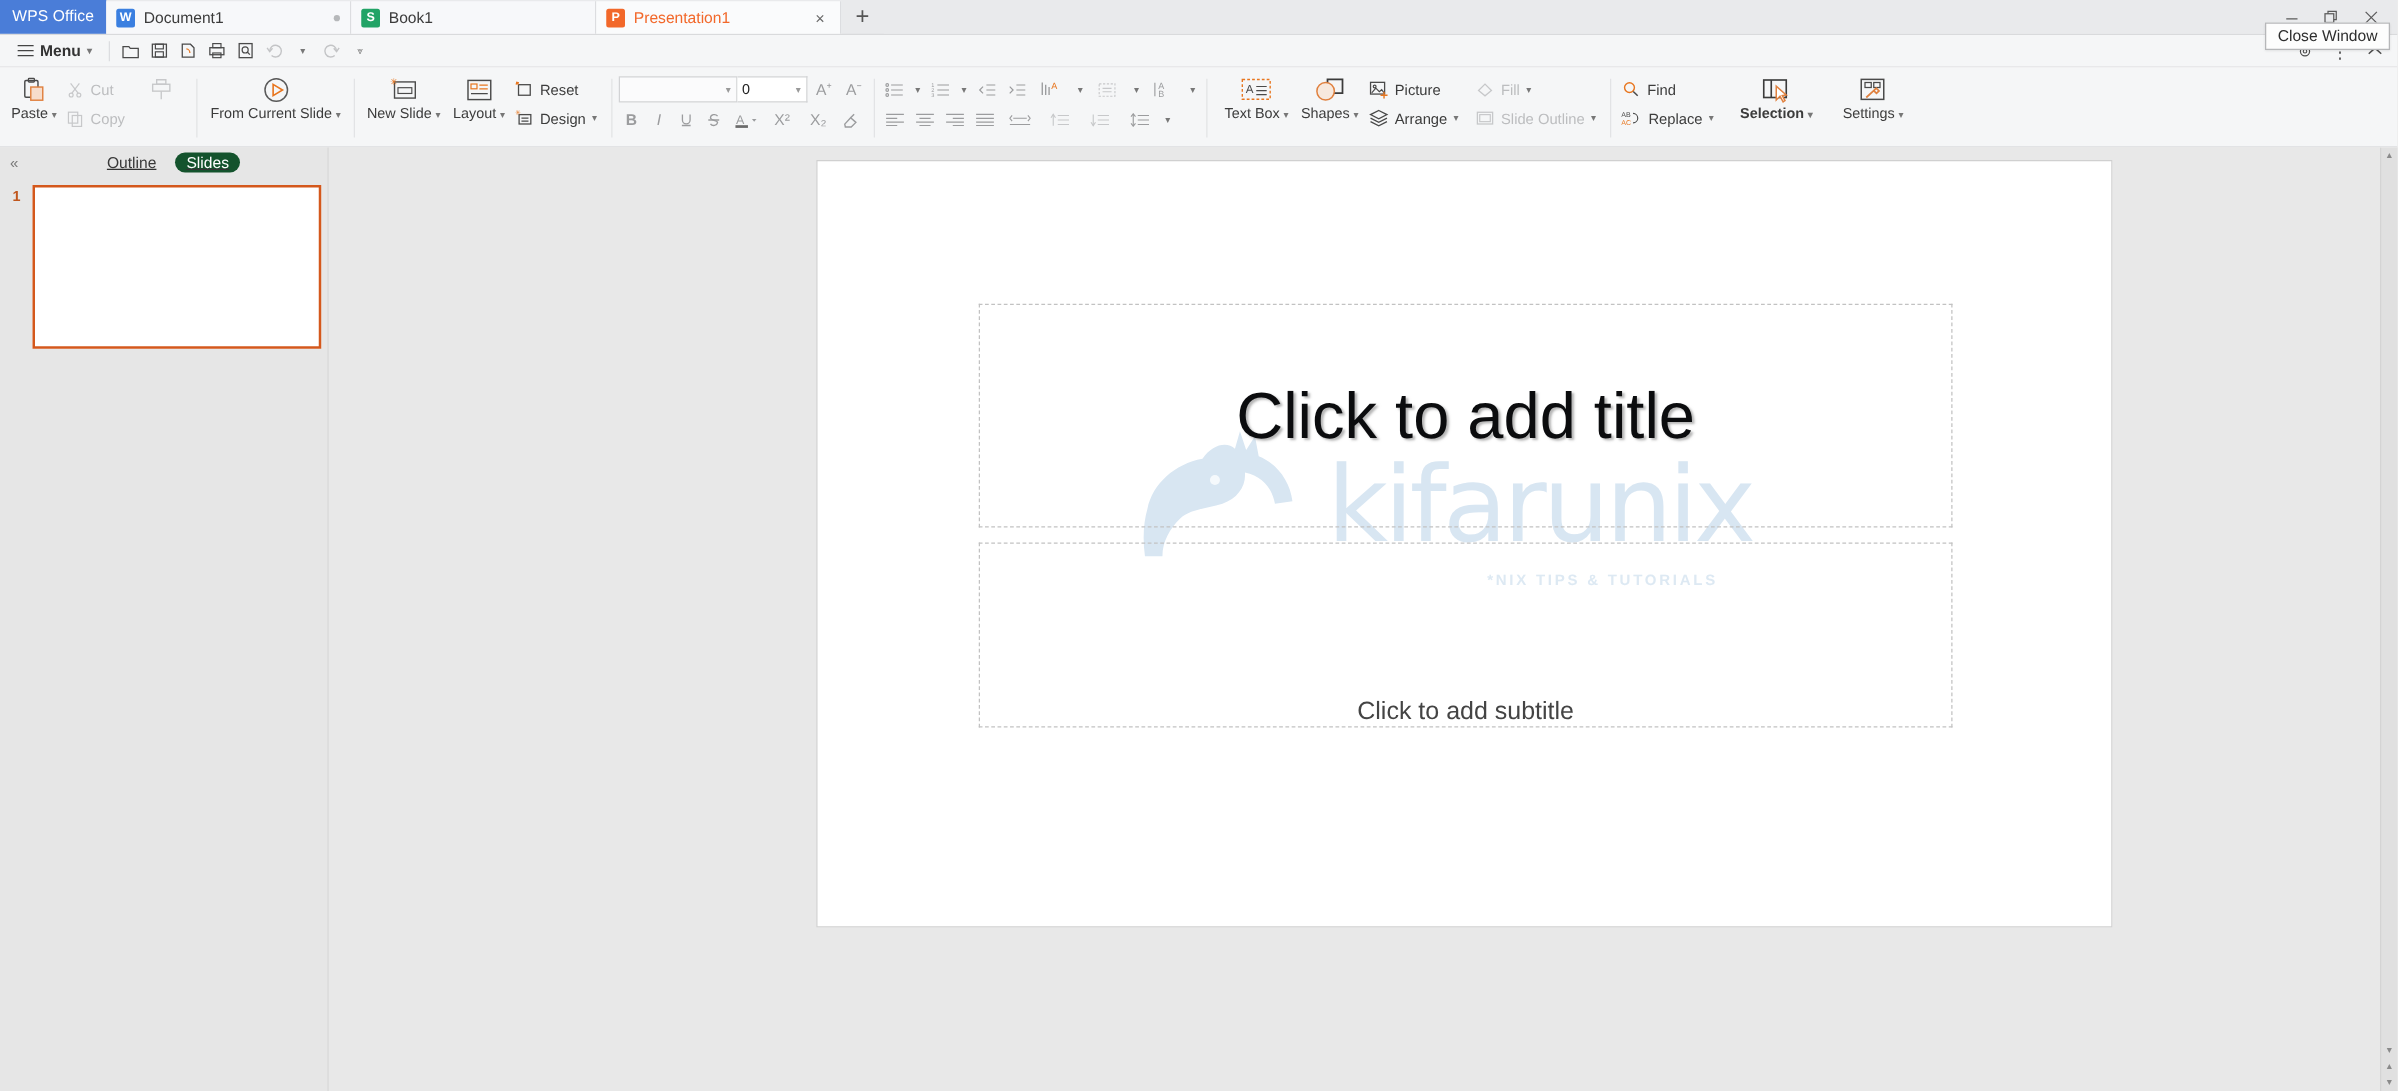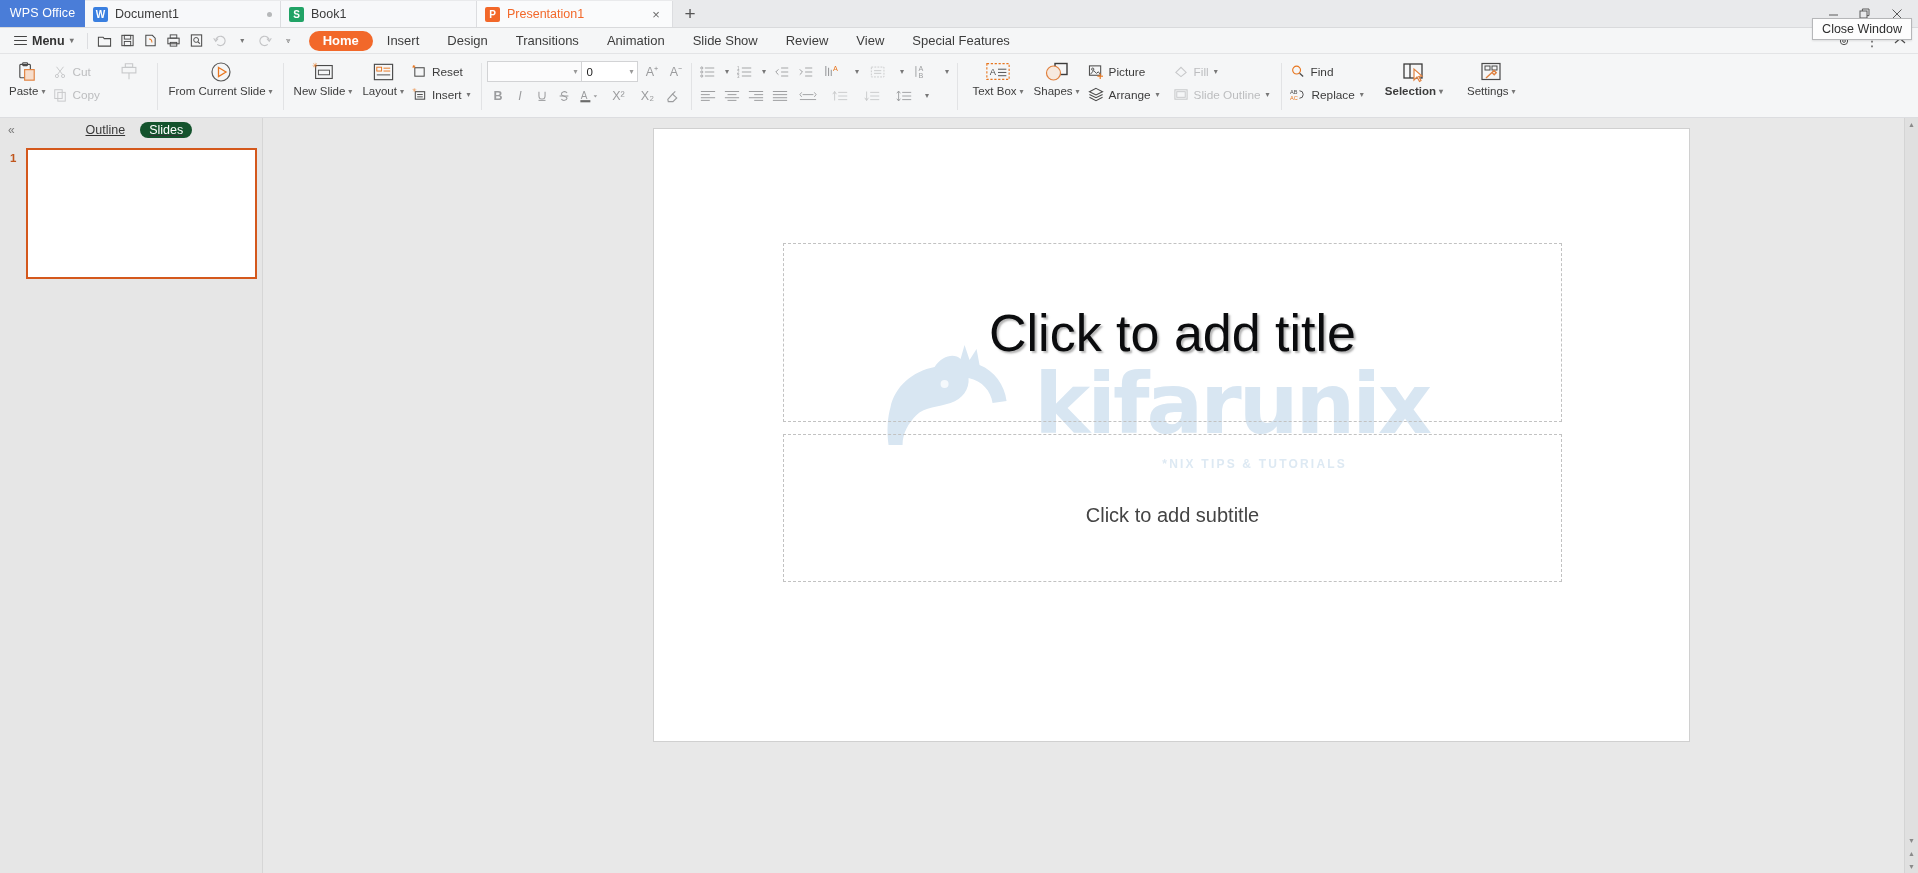--- a/index.html
+++ b/index.html
@@ -235,21 +235,21 @@
   .watermark{
     position:absolute;
     left:48%; top:45%;
     transform:translate(-50%,-50%);
     display:flex; align-items:center; gap:2px;
     opacity:1;
     pointer-events:none;
   }
   .wm-text{
     font-size:84px;
-    font-weight:bold;
+    font-weight:normal;
     color:#d8e6f2;
     letter-spacing:-3px;
     line-height:.8;
     font-family:"DejaVu Sans", sans-serif;
   }
   .wm-tag{
     position:absolute; left:128px; top:86px;
     font-size:12px; letter-spacing:2.2px;
     color:#dde9f3; font-weight:bold;
   }
@@ -263,21 +263,21 @@
   .ph-title span{
     font-size:52px; color:#0b0c0e;
     text-shadow:2px 2px 2px rgba(120,120,120,.55);
     font-weight:normal;
   }
   .ph-sub{
     position:absolute;
     left:129px; top:305px;
     width:779px; height:148px;
     border:1px dashed #c2c2c2;
-    display:flex;align-items:center;justify-content:center;
+    display:flex;align-items:flex-end;justify-content:center;
     padding-top:14px;
   }
   .ph-sub span{
     font-size:20px;color:#444;
   }
 
   .vscroll{
     position:absolute;right:0;top:0;bottom:0;width:14px;
     background:#e0e0e0;border-left:1px solid #d4d4d4;
   }
@@ -408,31 +408,20 @@
   <div class="qa-btn dis">
     <svg width="15" height="15" viewBox="0 0 16 16">
         <path d="M12 8.5a5 5 0 1 0-1.6 3.6" fill="none" stroke="#c3c4c6" stroke-width="1.2"></path>
         <polyline points="14.2,5.6 12,8.8 9.6,6" fill="none" stroke="#c3c4c6" stroke-width="1.2"></polyline>
       </svg>
   </div>
   <div class="qa-btn">
       <span class="caret">⩔</span>
     </div>
 
-  <div class="ribbon-tabs">
-    <div class="rtab active">Home</div>
-    <div class="rtab">Insert</div>
-    <div class="rtab">Design</div>
-    <div class="rtab">Transitions</div>
-    <div class="rtab">Animation</div>
-    <div class="rtab">Slide Show</div>
-    <div class="rtab">Review</div>
-    <div class="rtab">View</div>
-    <div class="rtab">Special Features</div>
-  </div>
 
   <div class="menubar-right">
     <div class="mr-btn">
       <svg width="14" height="14" viewBox="0 0 16 16">
           <circle cx="8" cy="8" r="4.2" fill="none" stroke="#4d4d4d" stroke-width="1.1"></circle>
           <circle cx="8" cy="8" r="1.6" fill="none" stroke="#4d4d4d" stroke-width="1"></circle>
         </svg>
     </div>
     <div class="mr-btn">
         <span class="vdots">⋮</span>
@@ -552,21 +541,21 @@
           </svg>
         <span>Reset</span>
       </div>
       <div class="small-btn">
         <svg width="15" height="15" viewBox="0 0 16 16">
             <rect x="3.5" y="5" width="10" height="8" fill="none" stroke="#4a4a4a" stroke-width="1.1"></rect>
             <line x1="5.5" y1="8" x2="11.5" y2="8" stroke="#4a4a4a" stroke-width="1"></line>
             <line x1="5.5" y1="10.5" x2="11.5" y2="10.5" stroke="#4a4a4a" stroke-width="1"></line>
             <text x="0" y="5" font-size="6" fill="#e8761f">✳</text>
           </svg>
-        <span>Insert</span>
+        <span>Design</span>
         <span class="caret">▾</span>
       </div>
     </div>
   </div>
 
   <div class="tb-sep"></div>
 
   <div class="font-grp">
     <div class="font-row1">
       <div class="font-name">

